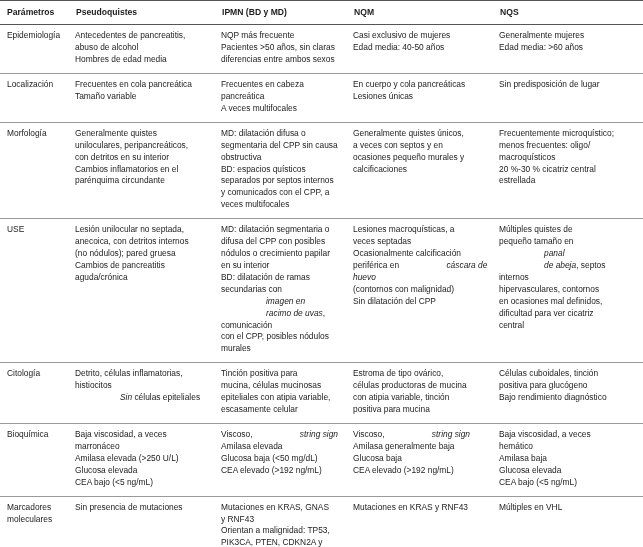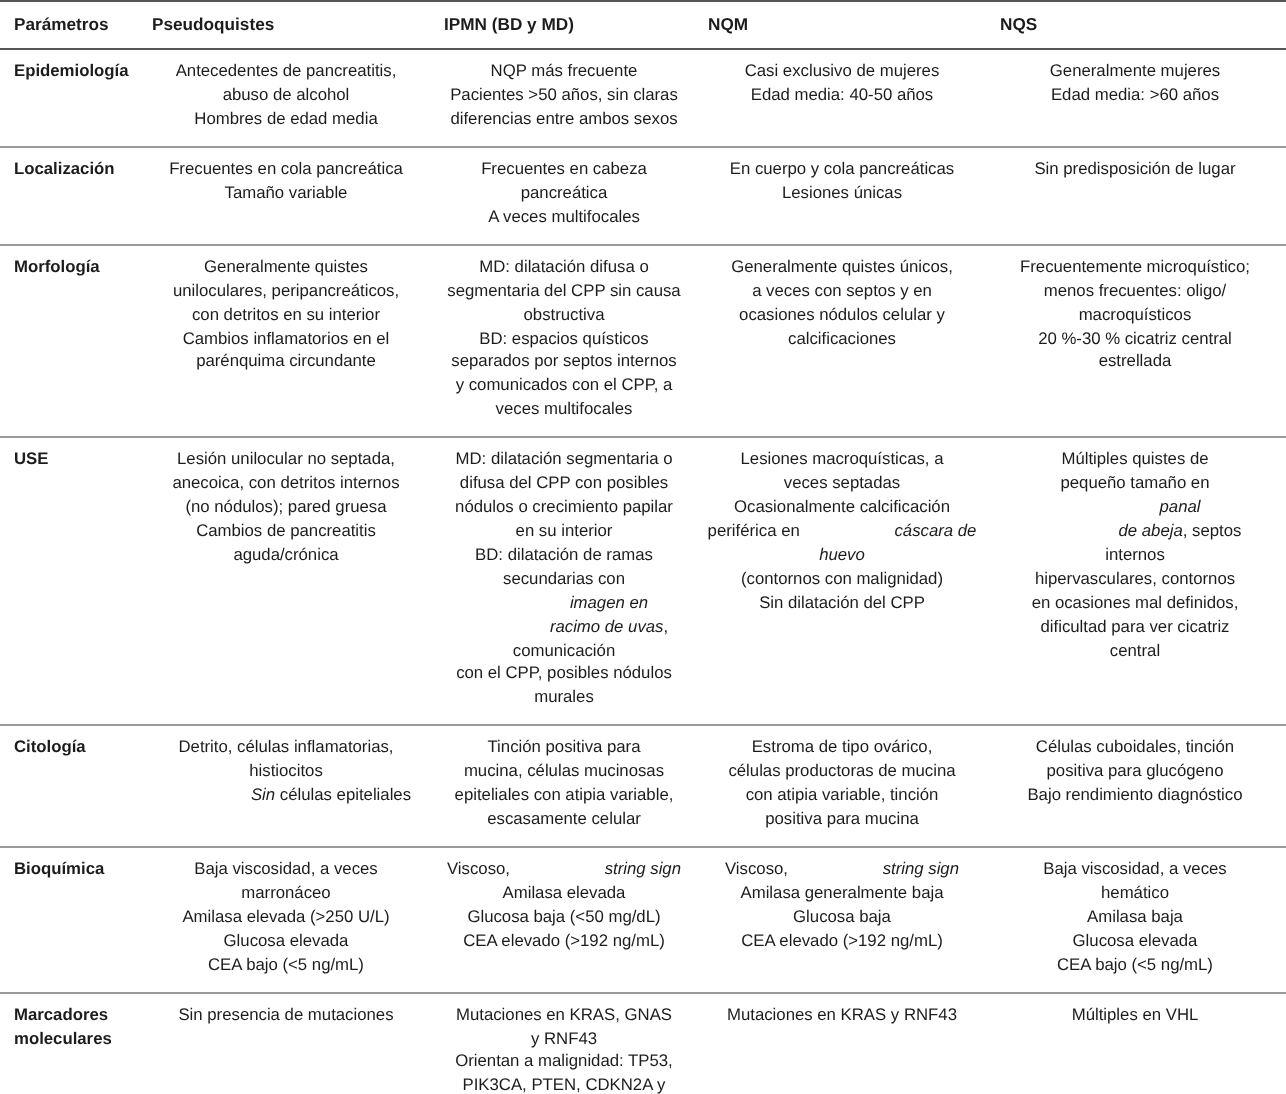--- a/index.html
+++ b/index.html
@@ -48,25 +48,23 @@
     border-bottom: 0.9px solid #9a9a9a;
   }
   #comparison-table tbody tr:last-child td {
     border-bottom: 1.3px solid #555;
     margin-top: 17px;
   }
   #comparison-table tbody td.cell-param {
     padding-left: 7px;
     padding-right: 3px;
     white-space: normal;
-    font-weight: bold;
   }
   #comparison-table tbody td.cell-body {
     padding-left: 3px;
-    text-align: center;
   }
   .line { display: block; }
   em { font-style: italic; padding-left: 45px; }
 </style>
 </head>
 <body>
 
 <table id="comparison-table">
   <colgroup>
     <col class="c-param">
@@ -139,21 +137,21 @@
           <span class="line">segmentaria del CPP sin causa</span>
           <span class="line">obstructiva</span>
           <span class="line">BD: espacios quísticos</span>
           <span class="line">separados por septos internos</span>
           <span class="line">y comunicados con el CPP, a</span>
           <span class="line">veces multifocales</span>
         </td>
         <td class="cell-body">
           <span class="line">Generalmente quistes únicos,</span>
           <span class="line">a veces con septos y en</span>
-          <span class="line">ocasiones nódulos celular y</span>
+          <span class="line">ocasiones pequeño murales y</span>
           <span class="line">calcificaciones</span>
         </td>
         <td class="cell-body">
           <span class="line">Frecuentemente microquístico;</span>
           <span class="line">menos frecuentes: oligo/</span>
           <span class="line">macroquísticos</span>
           <span class="line">20 %-30 % cicatriz central</span>
           <span class="line">estrellada</span>
         </td>
       </tr>

